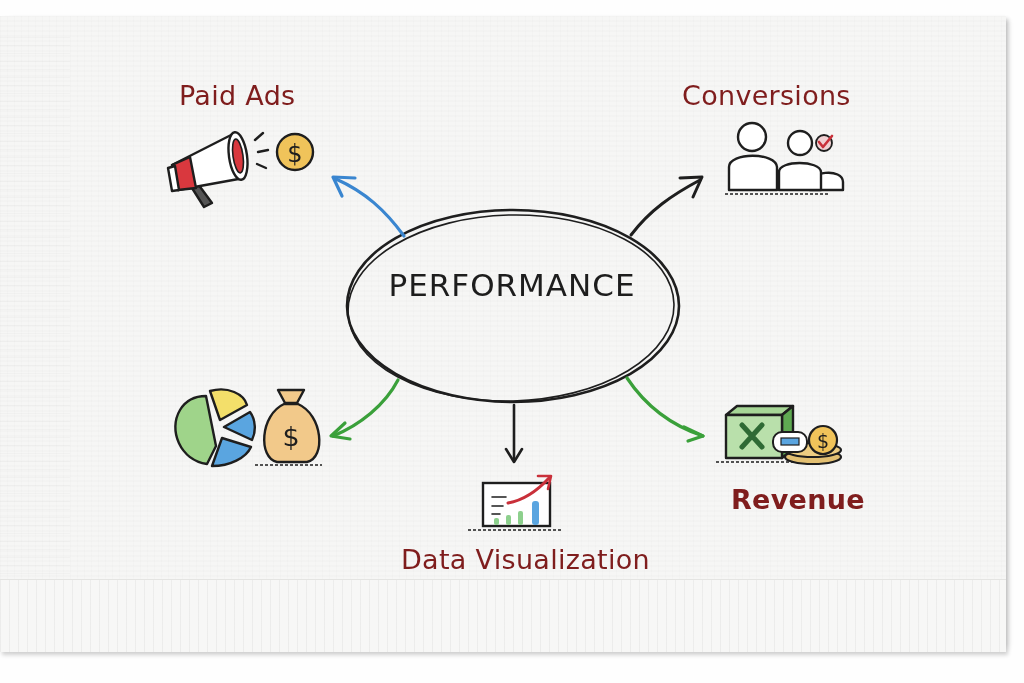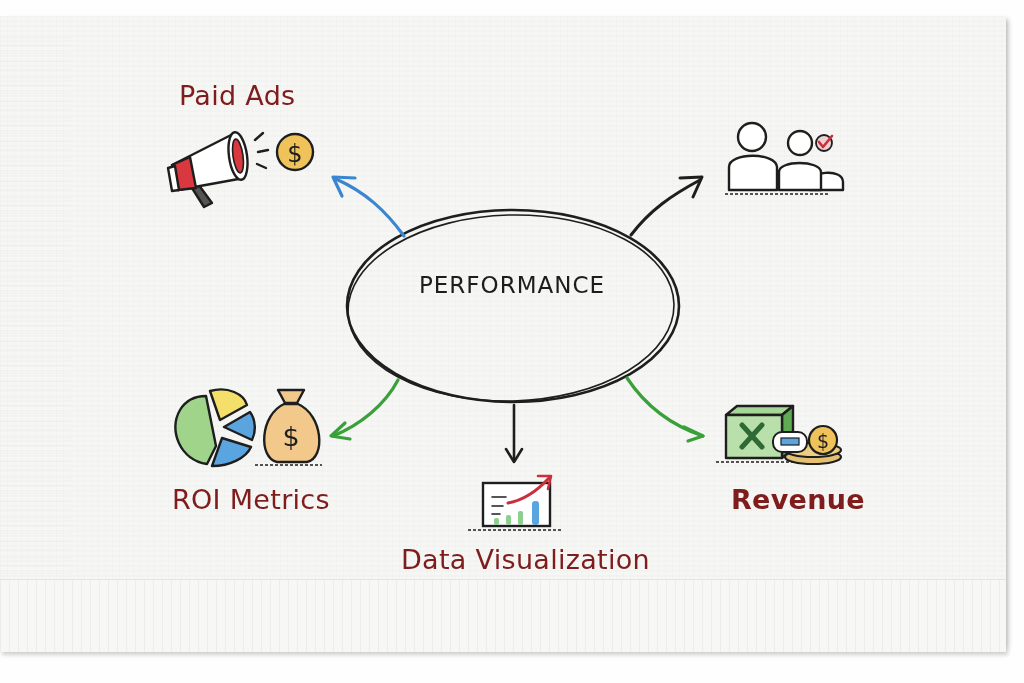--- a/index.html
+++ b/index.html
@@ -65,21 +65,21 @@
     }
     .node-label {
       font-size: 27px;
     }
     .center-text {
       position: absolute;
       left: 372px;
       top: 263px;
       width: 280px;
       text-align: center;
-      font-size: 23px;
+      font-size: 31px;
       line-height: 44px;
       color: #1d1d1d;
       letter-spacing: 1px;
     }
   </style>
 </head>
 <body>
 
 <div class="stage">
   <div class="napkin">
@@ -190,16 +190,16 @@
       <rect x="773" y="432" width="34" height="20" rx="9" fill="#ffffff" stroke="#1e1e1e" stroke-width="2"></rect>
       <rect x="781" y="438" width="18" height="7" fill="#5aa5e0" stroke="#1e1e1e" stroke-width="1.2"></rect>
     </g>
   </svg>
 
   <div class="center-text">
     <div>PERFORMANCE</div>
   </div>
 
   <div class="label node-label" style="left:179px; top:80px;">Paid Ads</div>
-  <div class="label node-label" style="left:172px; top:484px;">ROI Metrics</div>
+  <div class="label node-label" style="left:682px; top:80px;">Conversions</div>
   <div class="label node-label" style="left:401px; top:544px;">Data Visualization</div>
   <div class="label node-label" style="left:731px; top:484px;font-weight:bold;">Revenue</div>
 </div>
 
 </body></html>

